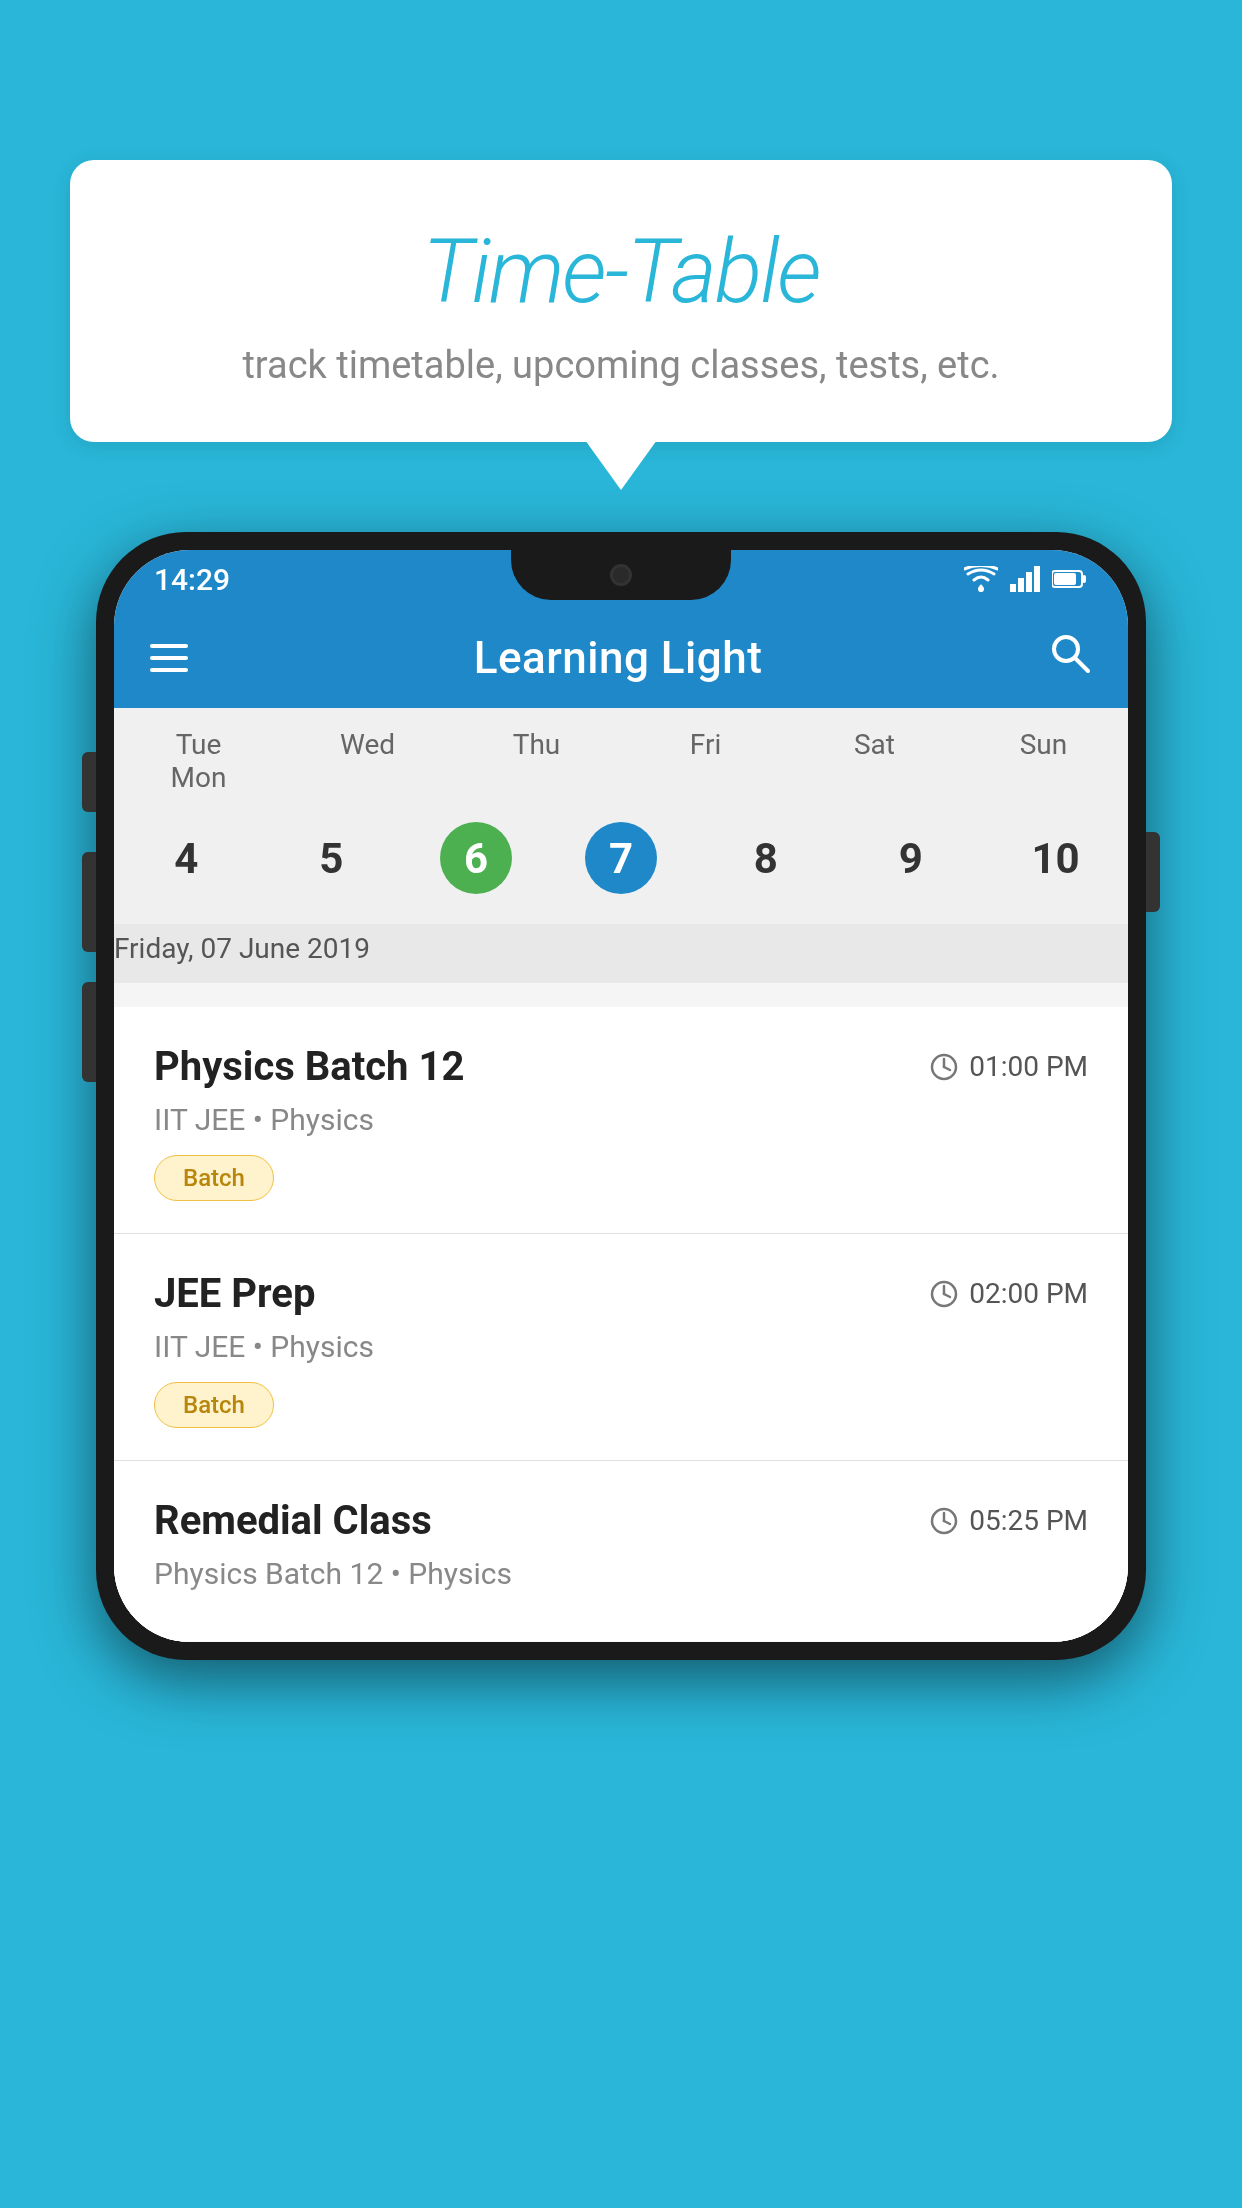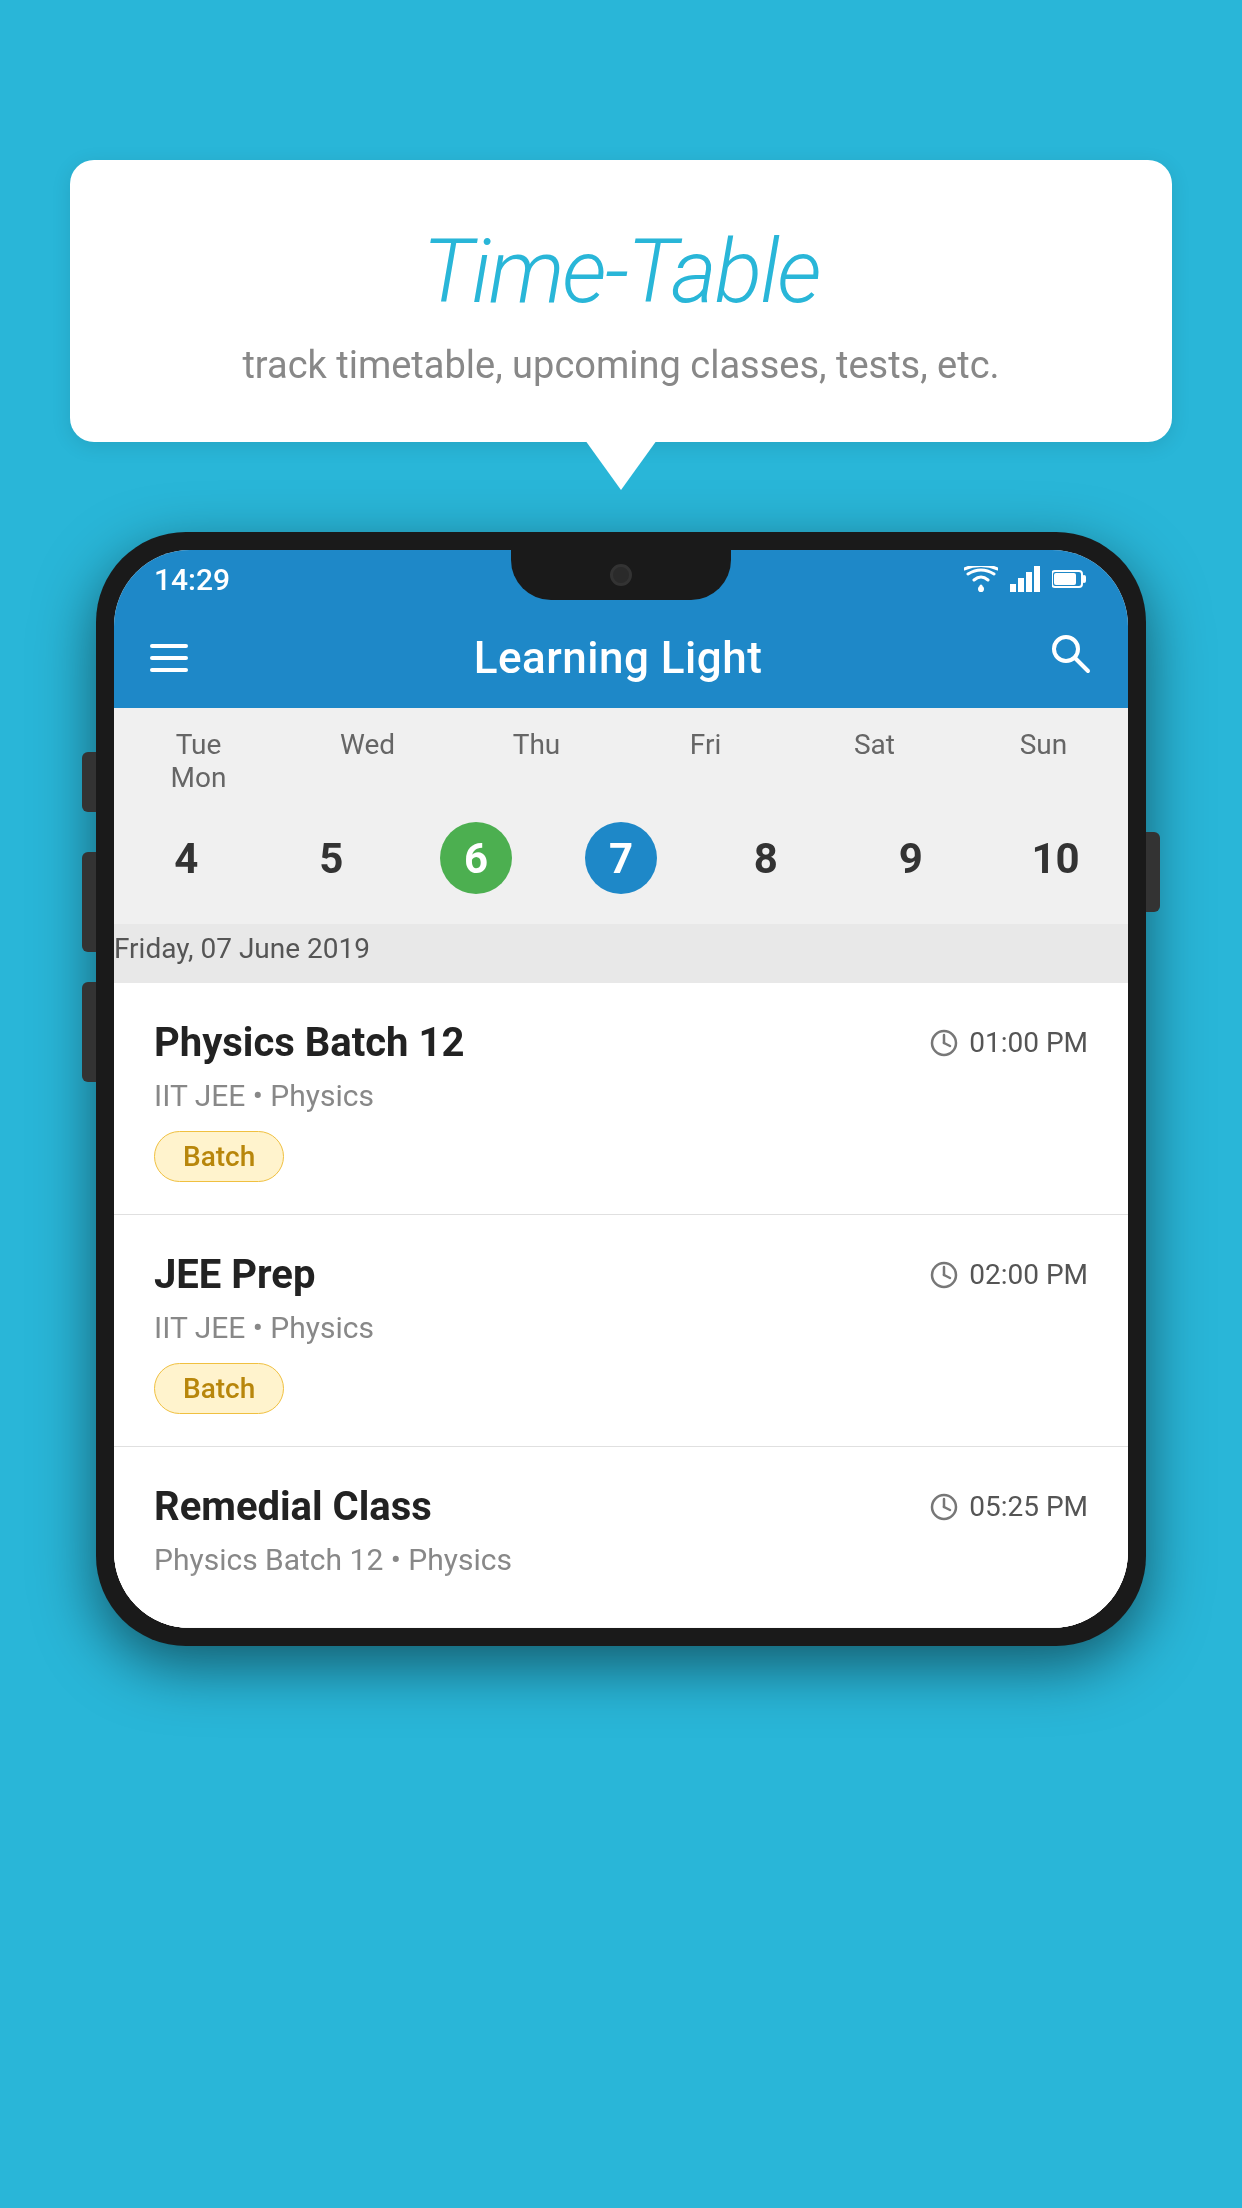--- a/index.html
+++ b/index.html
@@ -227,20 +227,21 @@
       font-size: 28px;
       color: #555;
       padding: 8px 0 18px 0;
       background: #e8e8e8;
     }
 
     
     .schedule-list {
       background: white;
       overflow: hidden;
+      margin-top: 24px;
     }
 
     .schedule-item {
       background: white;
       padding: 36px 40px 32px 40px;
       border-bottom: 1px solid #e0e0e0;
     }
 
     .schedule-item-header {
       display: flex;
@@ -269,21 +270,21 @@
       margin-bottom: 18px;
     }
 
     .batch-badge {
       display: inline-block;
       background: #FFF3CD;
       color: #B8860B;
       border: 1.5px solid #F0C040;
       border-radius: 30px;
       padding: 8px 28px;
-      font-size: 28px;
+      font-size: 24px;
       font-weight: 500;
     }
 
     
     .phone-side-button-right {
       position: absolute;
       right: -14px;
       top: 300px;
       width: 14px;
       height: 80px;

